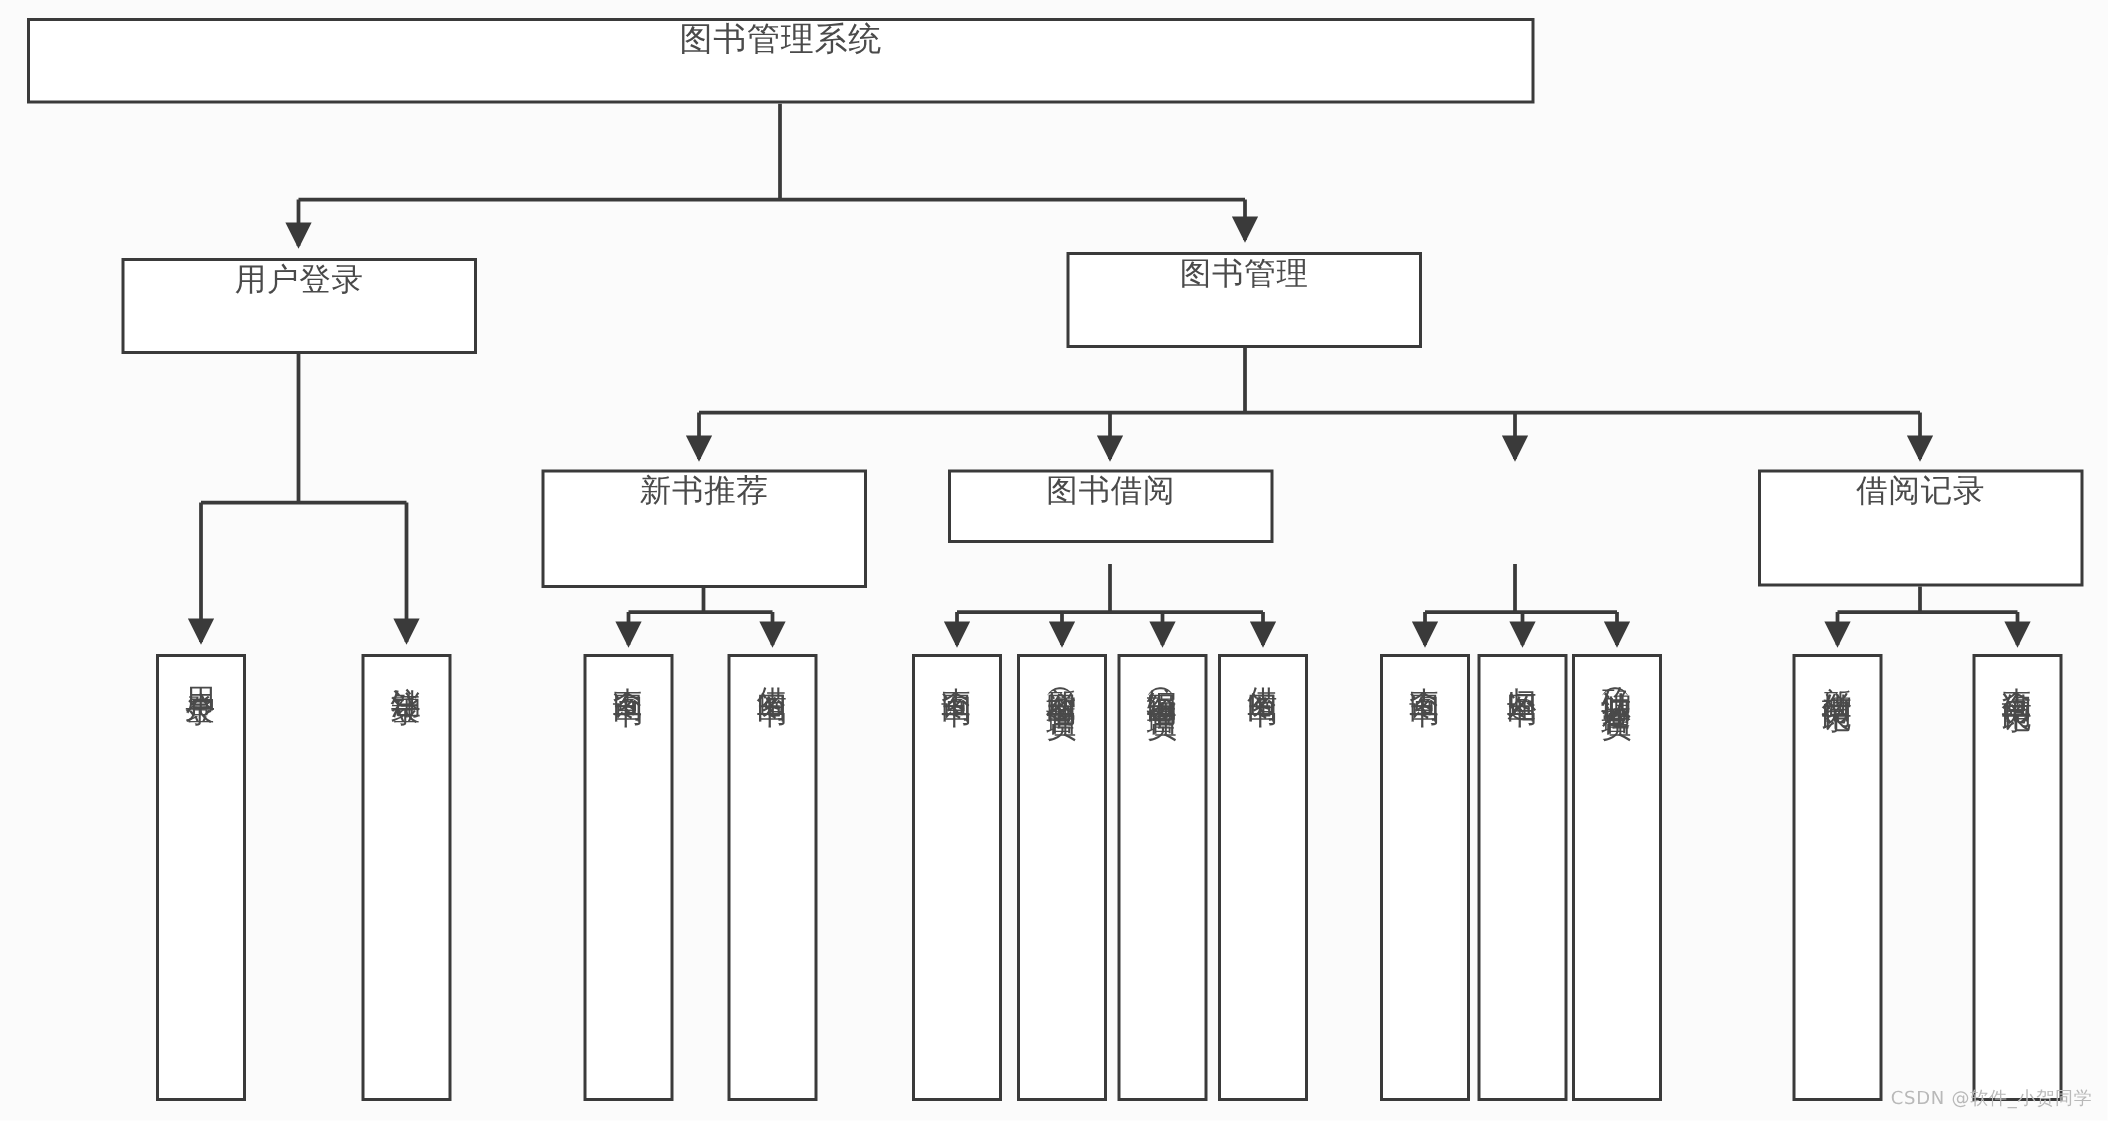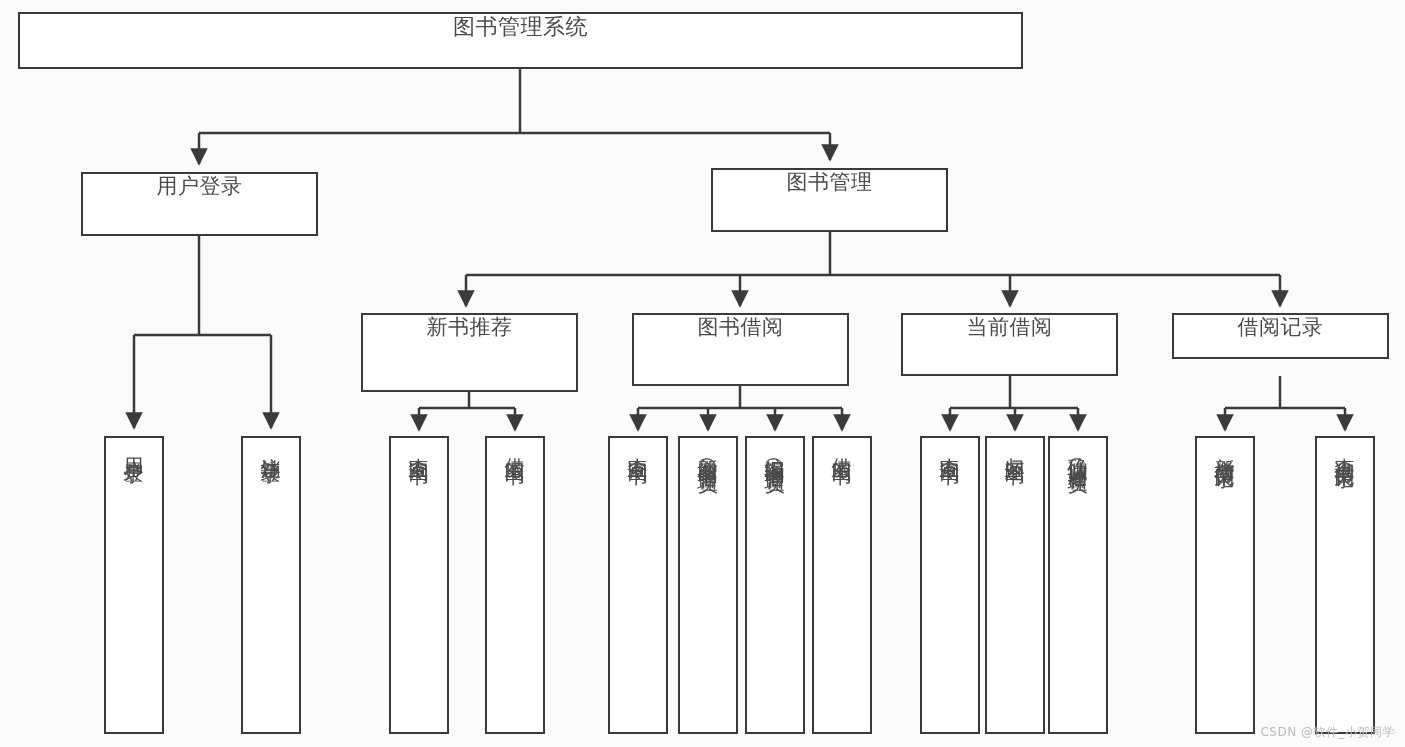--- a/index.html
+++ b/index.html
@@ -127,27 +127,24 @@
   <div class="node" style="left:81px; top:172px; width:237px; height:64px;">
     <span class="label">用户登录</span>
   </div>
   <div class="node" style="left:711px; top:168px; width:237px; height:64px;">
     <span class="label">图书管理</span>
   </div>
 
   <div class="node" style="left:361px; top:313px; width:217px; height:79px;">
     <span class="label">新书推荐</span>
   </div>
-  <div class="node" style="left:632px; top:313px; width:217px; height:73px;">
+  <div class="node" style="left:632px; top:313px; width:217px; height:49px;">
     <span class="label">图书借阅</span>
   </div>
-  <div class="node" style="left:901px; top:313px; width:217px; height:63px;">
-    <span class="label">当前借阅</span>
-  </div>
-  <div class="node" style="left:1172px; top:313px; width:217px; height:46px;">
+  <div class="node" style="left:1172px; top:313px; width:217px; height:78px;">
     <span class="label">借阅记录</span>
   </div>
 
   <div class="node leaf" style="left:104px; top:436px; width:60px; height:298px;">
     <span class="label">用户登录</span>
   </div>
   <div class="node leaf" style="left:241px; top:436px; width:60px; height:298px;">
     <span class="label">注销登录</span>
   </div>
 

